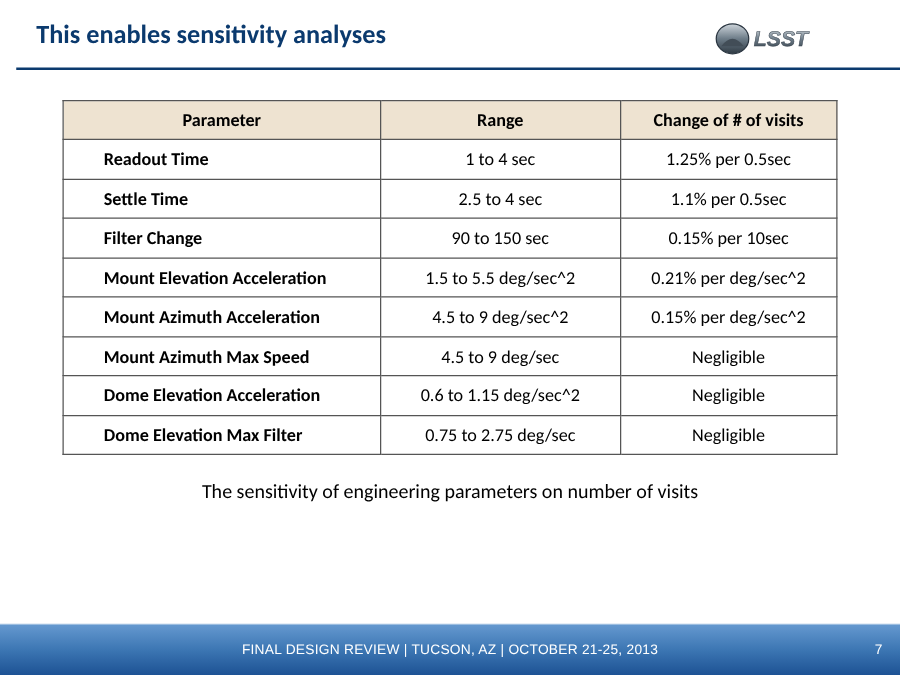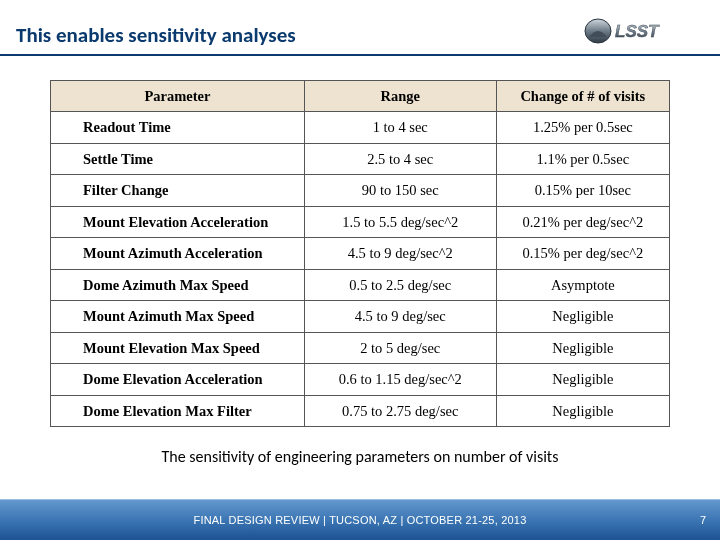--- a/index.html
+++ b/index.html
@@ -7,37 +7,37 @@
     width: 720px;
     height: 540px;
     font-family: Calibri, Arial, sans-serif;
     background: #ffffff;
     position: relative;
     overflow: hidden;
   }
   .header {
     display: flex;
     justify-content: space-between;
-    align-items: flex-end;
-    padding: 14px 16px 6px 16px;
+    align-items: flex-start;
+    padding: 14px 28px 6px 16px;
     border-bottom: 2px solid #0b3a6e;
+    margin-left: 13px;
   }
   .title {
     color: #0b3a6e;
     font-size: 21px;
     font-weight: 600;
   }
   .logo {
     display: flex;
     align-items: center;
   }
   .logo svg { width: 120px; height: 34px; }
   .table-wrap {
     padding: 24px 50px 10px 50px;
-    font-family: Liberation Serif, serif;
   }
   table {
     border-collapse: collapse;
     width: 100%;
     background: #fff;
     border: 1px solid #444;
   }
   th, td {
     border: 1px solid #555;
     padding: 4px 8px;
@@ -147,32 +147,22 @@
           <td class="param">Mount Elevation Acceleration</td>
           <td class="range">1.5 to 5.5 deg/sec^2</td>
           <td class="change">0.21% per deg/sec^2</td>
         </tr>
         <tr>
           <td class="param">Mount Azimuth Acceleration</td>
           <td class="range">4.5 to 9 deg/sec^2</td>
           <td class="change">0.15% per deg/sec^2</td>
         </tr>
         <tr>
-          <td class="param">Dome Azimuth Max Speed</td>
-          <td class="range">0.5 to 2.5 deg/sec</td>
-          <td class="change">Asymptote</td>
-        </tr>
-        <tr>
           <td class="param">Mount Azimuth Max Speed</td>
           <td class="range">4.5 to 9 deg/sec</td>
-          <td class="change">Negligible</td>
-        </tr>
-        <tr>
-          <td class="param">Mount Elevation Max Speed</td>
-          <td class="range">2 to 5 deg/sec</td>
           <td class="change">Negligible</td>
         </tr>
         <tr>
           <td class="param">Dome Elevation Acceleration</td>
           <td class="range">0.6 to 1.15 deg/sec^2</td>
           <td class="change">Negligible</td>
         </tr>
         <tr>
           <td class="param">Dome Elevation Max Filter</td>
           <td class="range">0.75 to 2.75 deg/sec</td>

